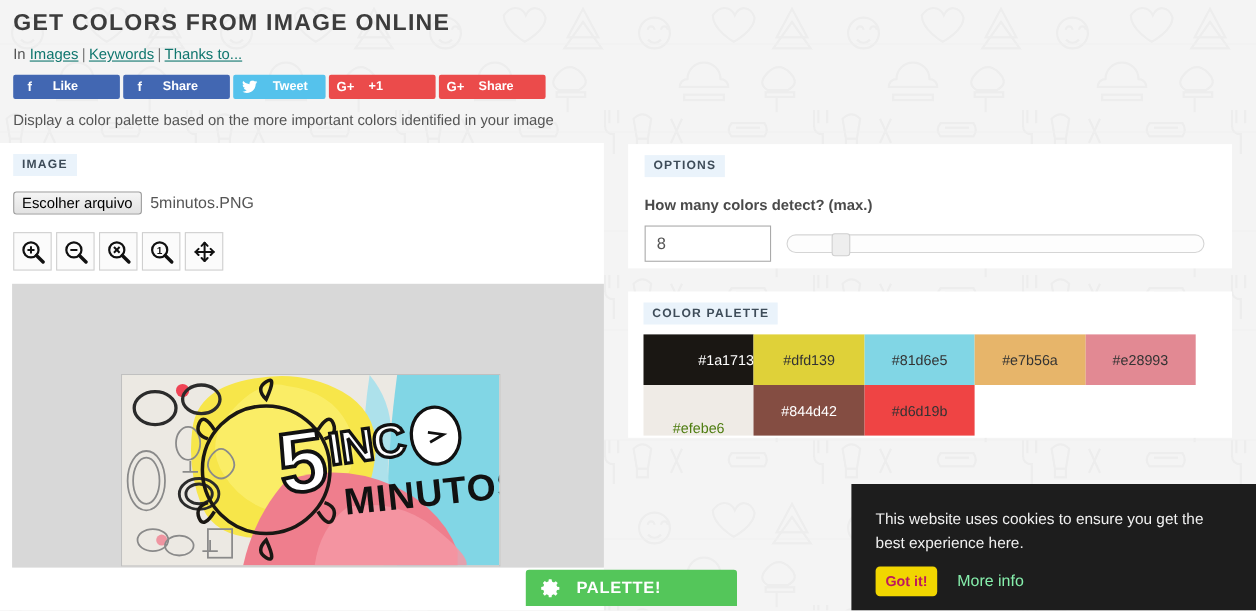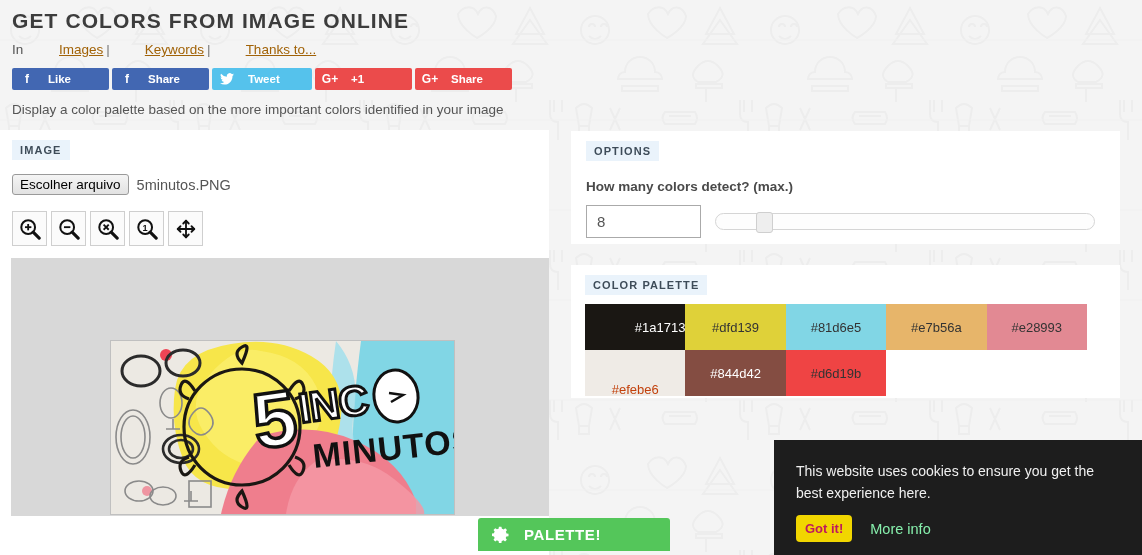--- a/index.html
+++ b/index.html
@@ -43,22 +43,21 @@
     line-height: 26px;
   }
 
   .breadcrumb {
     margin-top: 8px;
     font-size: 13.5px;
     color: #555;
     line-height: 16px;
   }
   .breadcrumb a {
-    color: #a16207;
-    margin-left: 32px;
+    color: #0f766e;
   }
   .bc-sep { color: #777; padding: 0 3px; }
 
   
   .social-row {
     margin-top: 10px;
     display: flex;
     gap: 3px;
   }
   .social-btn {
@@ -83,21 +82,21 @@
   .social-btn .sb-label {
     padding-right: 16px;
     padding-left: 6px;
   }
   .sb-fb  { background: #4267b2; }
   .sb-tw  { background: #55c2ec; }
   .sb-gp  { background: #eb4b4b; }
 
   .sb-w-like  { width: 97px; }
   .sb-w-share { width: 97px; }
-  .sb-w-tweet { width: 100px; }
+  .sb-w-tweet { width: 84px; }
   .sb-w-plus  { width: 97px; }
   .sb-w-gshare{ width: 97px; }
 
   .subtitle {
     margin-top: 12px;
     font-size: 13.5px;
     color: #555;
   }
 
   
@@ -536,21 +535,21 @@
           <div class="swatch" style="background: rgb(129, 214, 229);">
             <span style="color: rgb(51, 51, 51);">#81d6e5</span>
           </div>
           <div class="swatch" style="background: rgb(231, 181, 106);">
             <span style="color: rgb(51, 51, 51);">#e7b56a</span>
           </div>
           <div class="swatch" style="background: rgb(226, 137, 147);">
             <span style="color: rgb(51, 51, 51);">#e28993</span>
           </div>
           <div class="swatch" style="background: rgb(239, 235, 230);">
-            <span style="color: #c2410c; margin-top: 32px;">#efebe6</span>
+            <span style="color: #4d7c0f; margin-top: 32px;">#efebe6</span>
           </div>
           <div class="swatch" style="background: rgb(132, 77, 66);">
             <span style="color: rgb(255, 255, 255);">#844d42</span>
           </div>
           <div class="swatch" style="background: #ef4444;">
             <span style="color: rgb(51, 51, 51);">#d6d19b</span>
           </div>
         </div>
     </div>
   </div>

